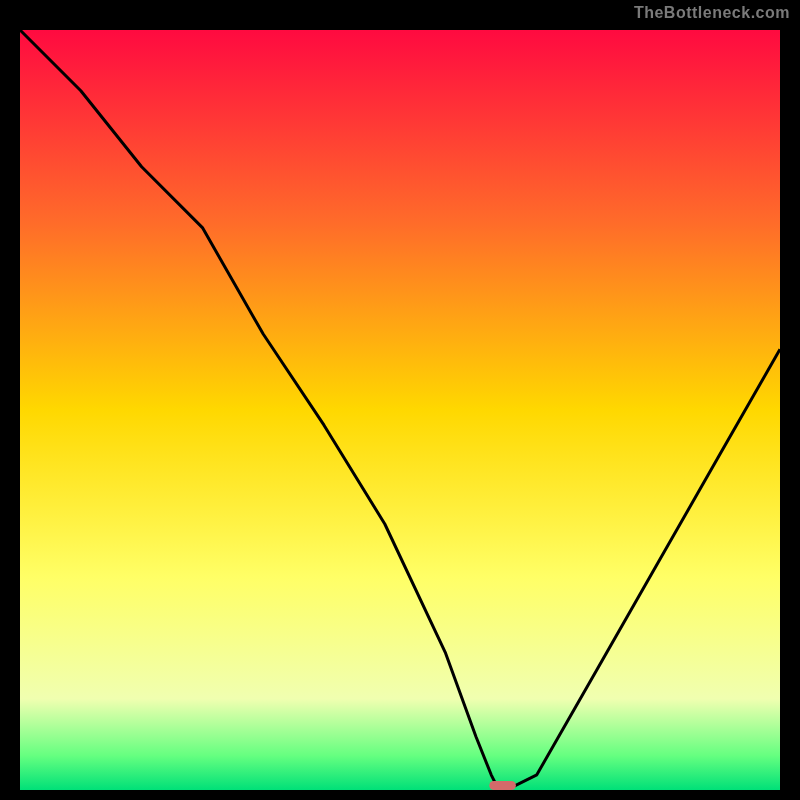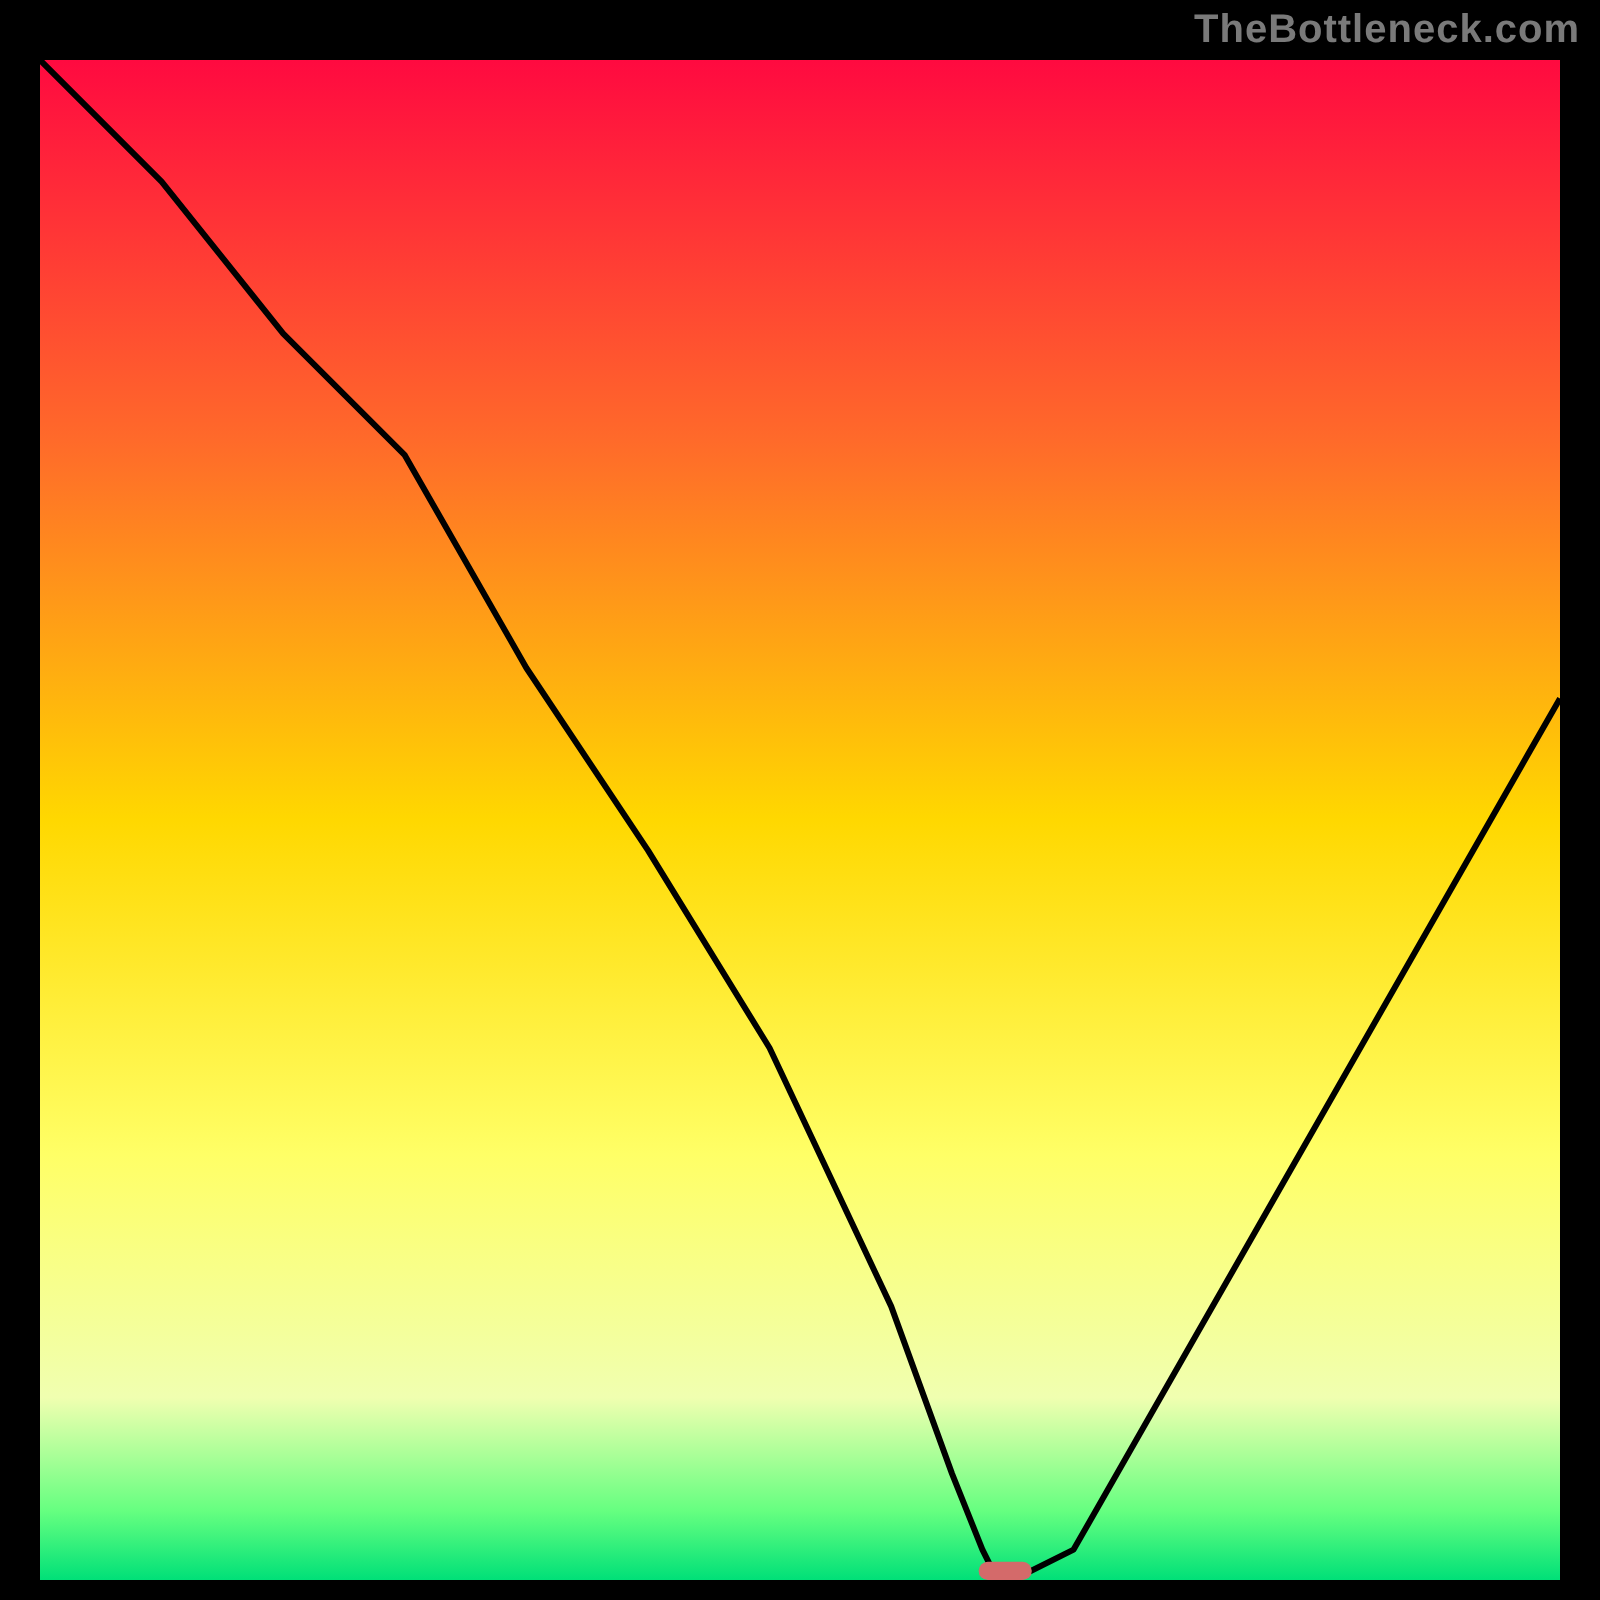--- a/index.html
+++ b/index.html
@@ -12,21 +12,21 @@
     width: 800px;
     height: 800px;
     background: #000000;
     position: relative;
   }
   .watermark {
     position: absolute;
     top: 4px;
     right: 10px;
     color: #7a7a7a;
-    font-size: 20px;
+    font-size: 16px;
     font-weight: bold;
     letter-spacing: 0.5px;
     z-index: 10;
     margin-left: 32px;
   }
   .plot {
     position: absolute;
     left: 20px;
     top: 30px;
     width: 760px;

